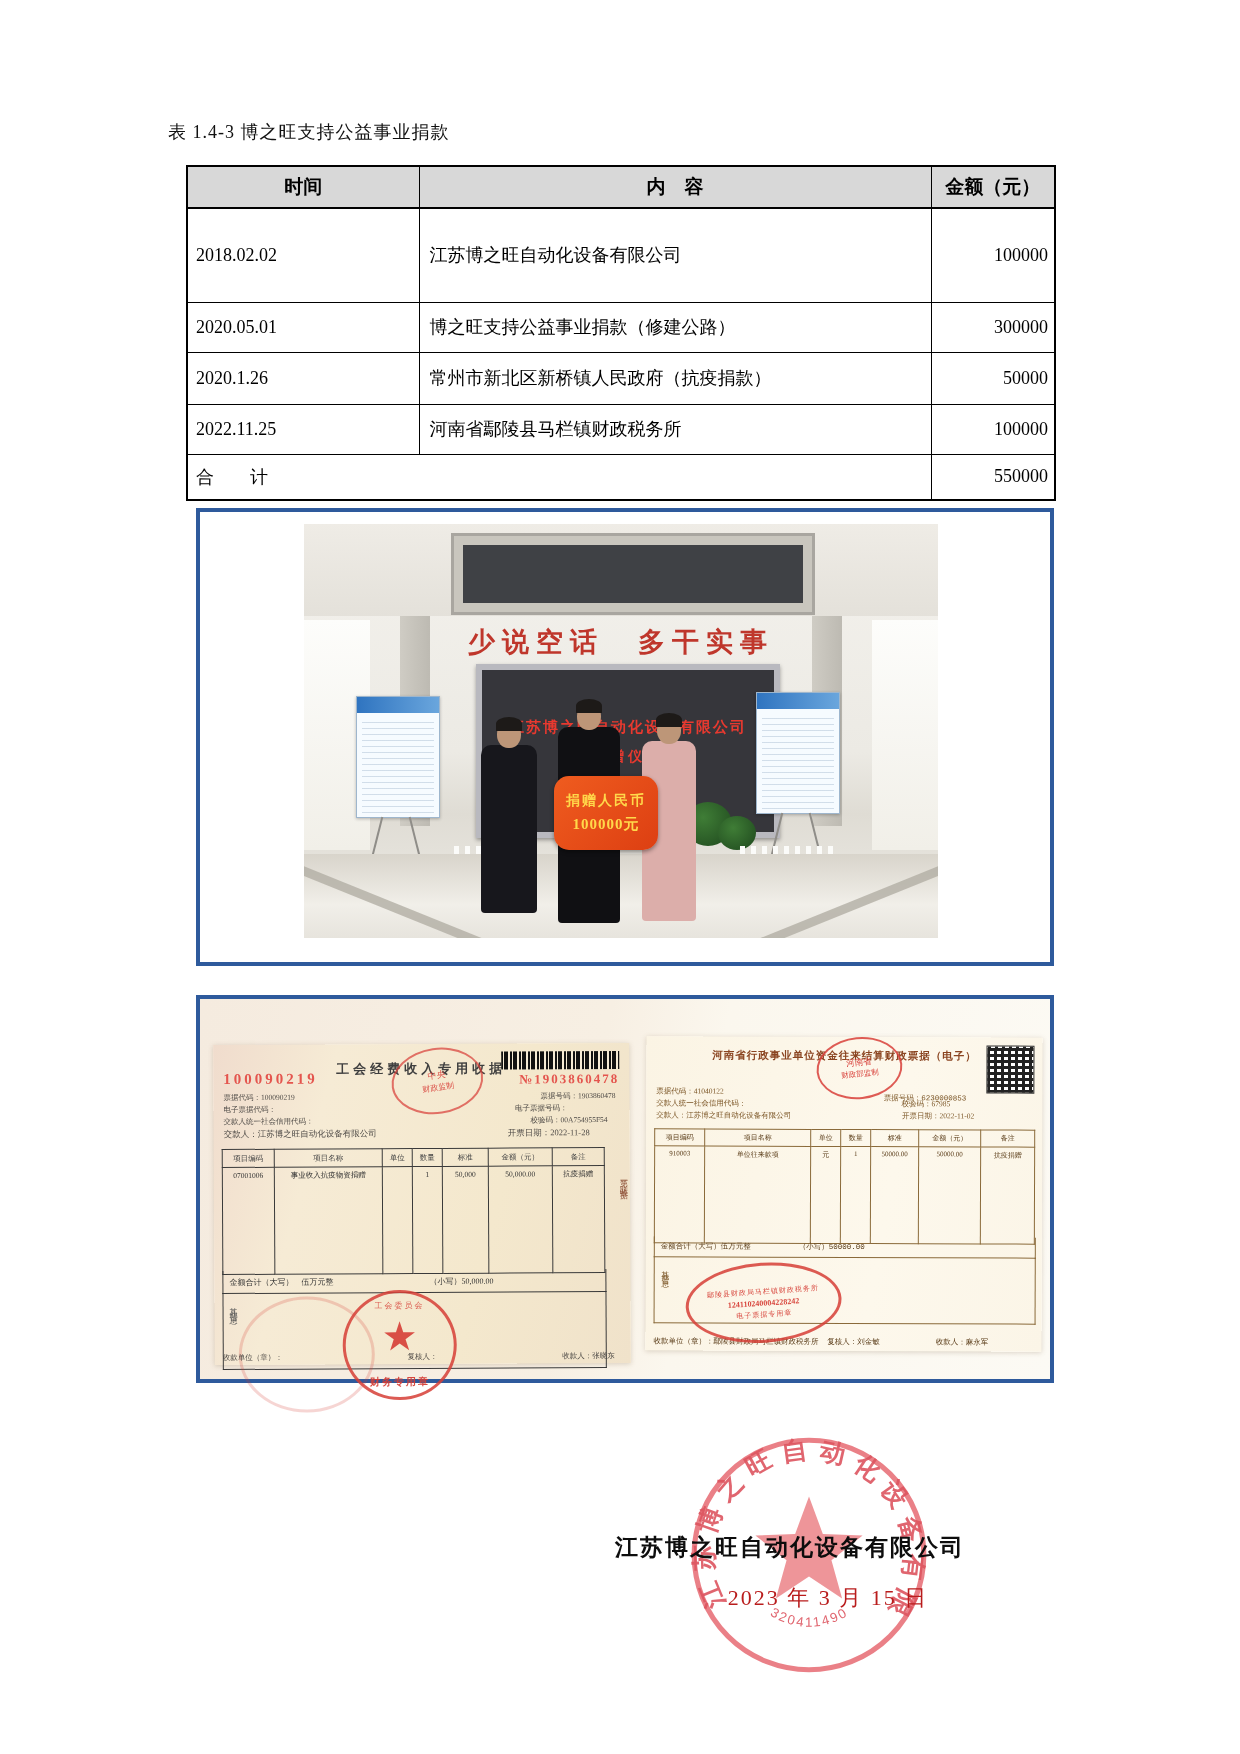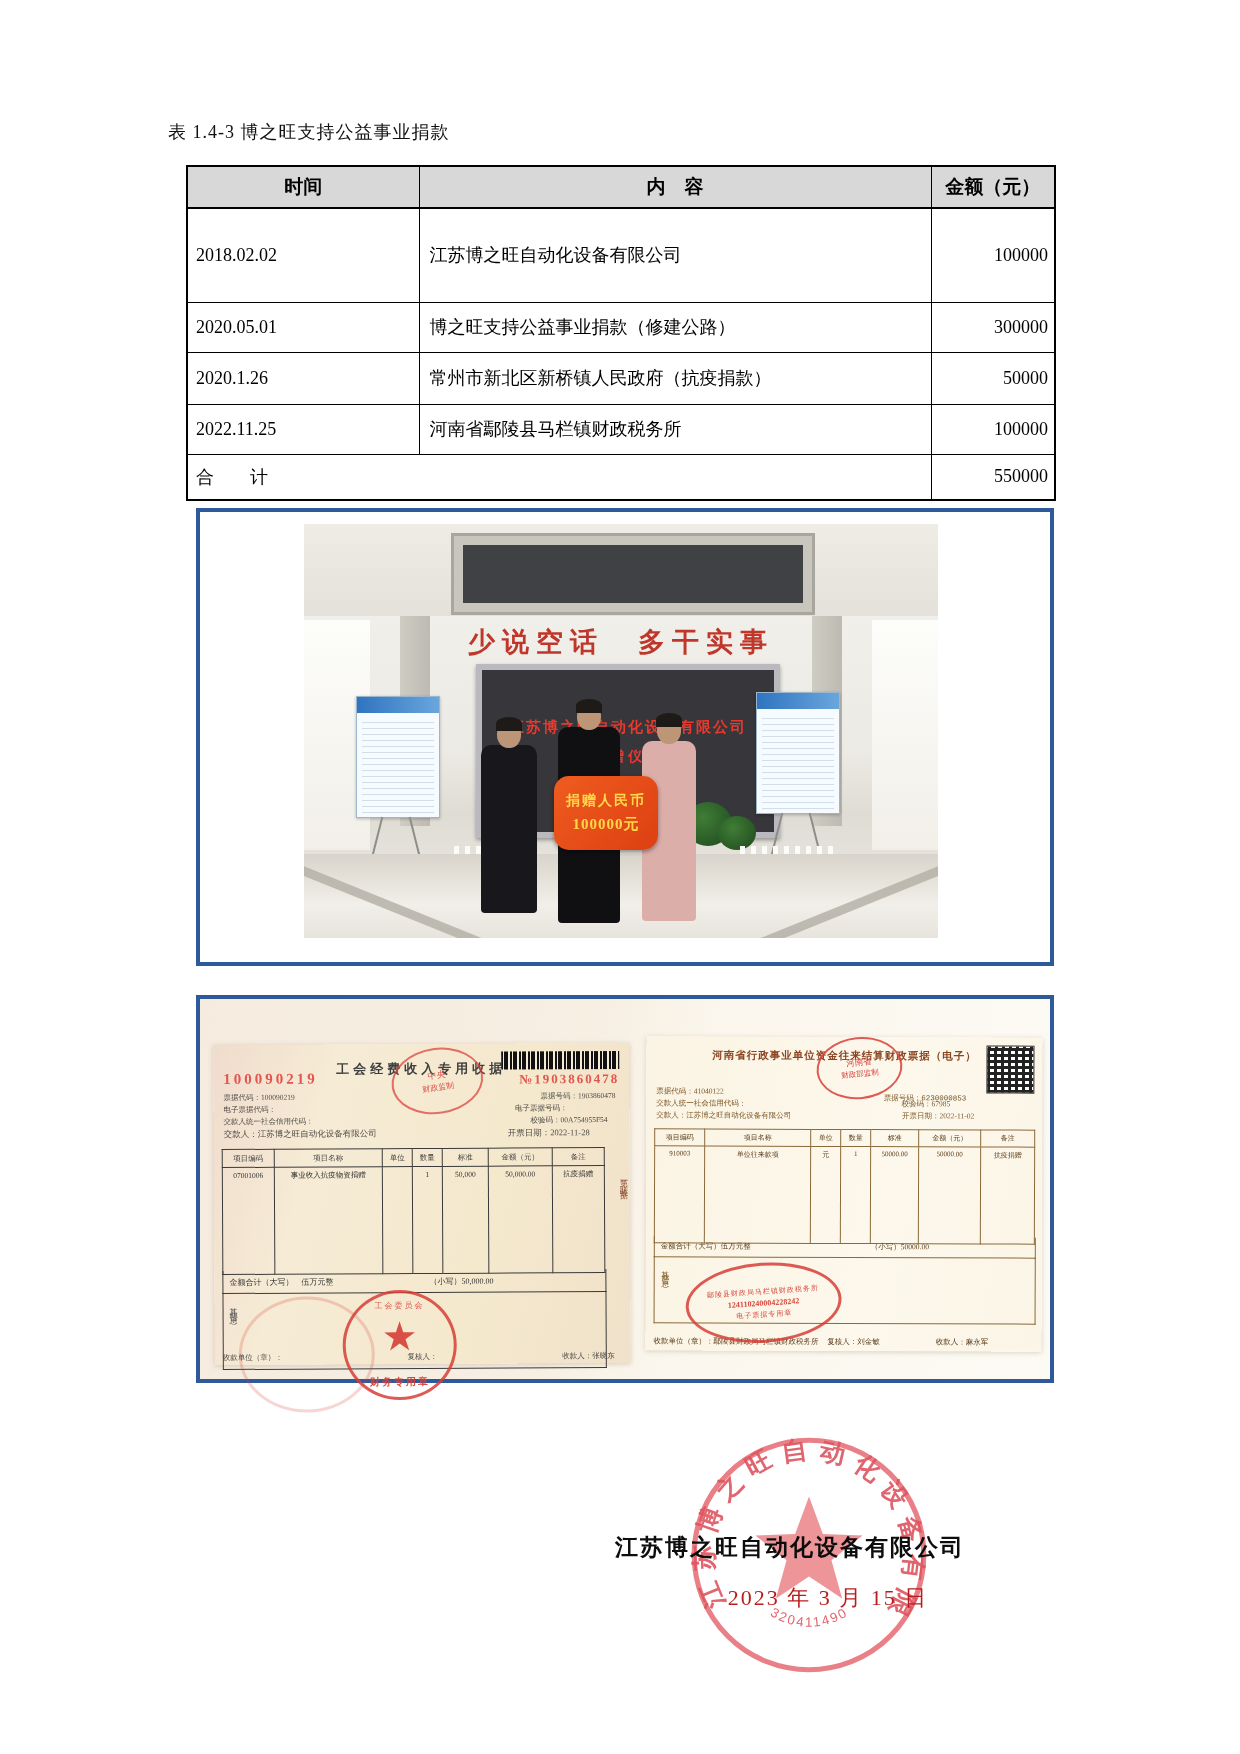--- a/index.html
+++ b/index.html
@@ -378,21 +378,21 @@
           <td>1</td>
           <td>50000.00</td>
           <td>50000.00</td>
           <td>抗疫捐赠</td>
         </tr>
       </tbody>
         </table>
 
       <div class="abs rr-total">
         <span style="padding-left:6px;">金额合计（大写）伍万元整</span>
-        <span style="margin-left:120px;">（小写）50000.00</span>
+        <span style="margin-left:48px;font-family:Liberation Mono, monospace;">（小写）50000.00</span>
       </div>
       <div class="abs rr-bbox"></div>
       <div class="abs vtext rr-vother">其他信息</div>
 
       <div class="abs rr-stamp">
         <div class="rr-stamp-arc">鄢陵县财政局马栏镇财政税务所</div>
         <div class="rr-stamp-num">124110240004228242</div>
         <div class="rr-stamp-label">电子票据专用章</div>
       </div>
 

